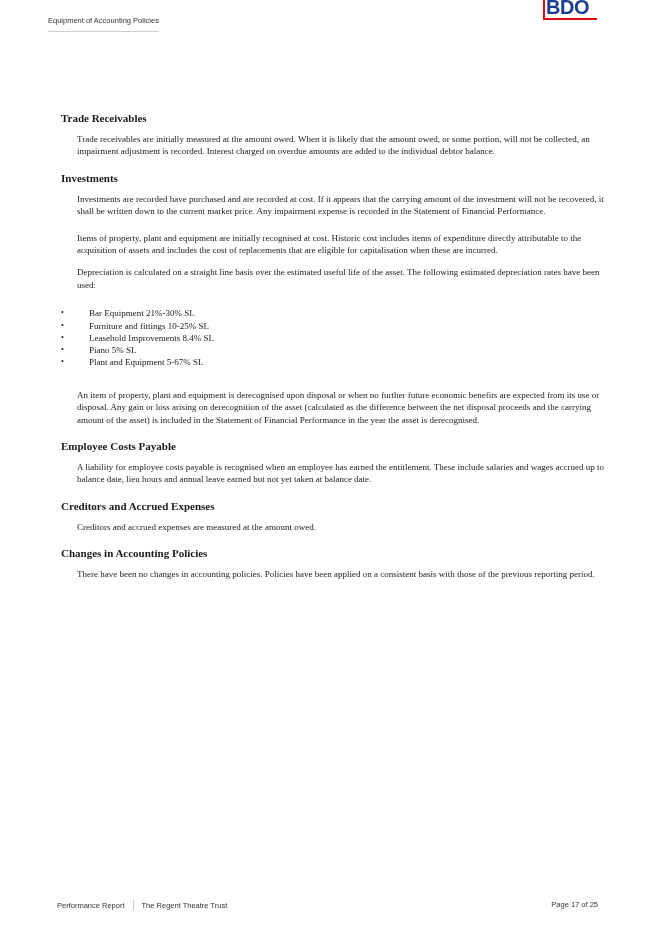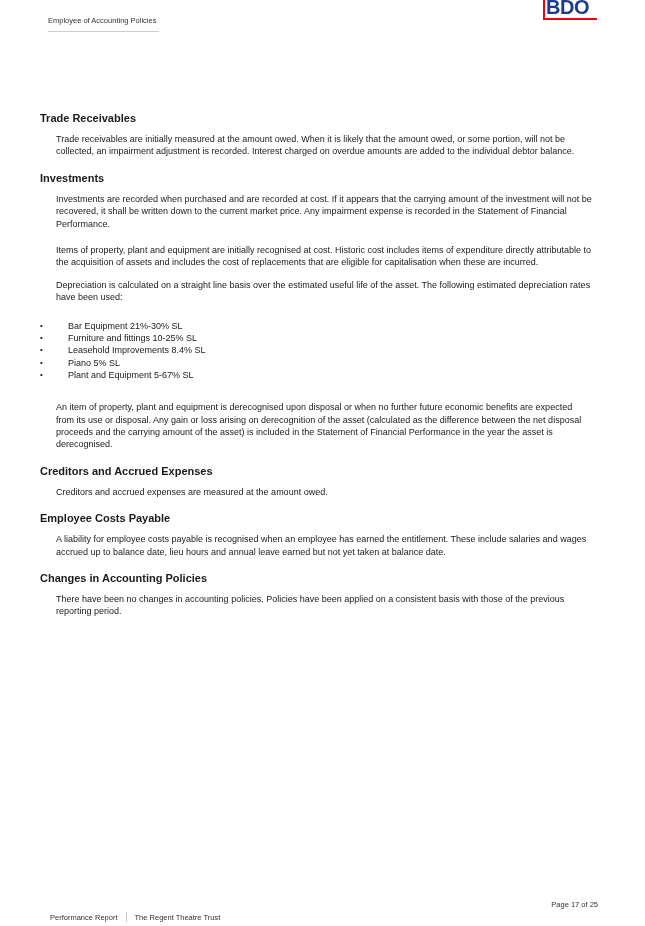--- a/index.html
+++ b/index.html
@@ -23,21 +23,21 @@
     }
     .logo .bar-h {
       position: absolute; left: 0; top: 18px; width: 54px; height: 2px; background: #e30613;
     }
     .logo .txt {
       position: absolute; left: 3px; top: -4px;
       font-family: "Liberation Sans", sans-serif; font-weight: bold;
       font-size: 20px; color: #1b3c8f; letter-spacing: -0.5px;
     }
     .content {
-      position: absolute; left: 40px; top: 112px; width: 552px;
+      position: absolute; left: 61px; top: 112px; width: 552px; font-family: Liberation Serif, serif;
     }
     h2 {
       font-size: 11px; font-weight: bold; margin: 0 0 9px 0; color: #1a1a1a;
     }
     p {
       font-size: 9px; line-height: 12.4px; margin: 0 0 10px 16px; color: #1a1a1a;
     }
     .section { margin-bottom: 14px; }
     ul.rates {
       list-style: none; padding: 0; margin: 16px 0 20px 0;
@@ -45,72 +45,72 @@
     ul.rates li {
       font-size: 9px; line-height: 12.3px; position: relative; padding-left: 28px;
     }
     ul.rates li .bullet {
       position: absolute; left: 0; top: 0; font-size: 8px;
     }
     .footer {
       position: absolute; left: 48px; top: 900px; width: 550px;
       font-size: 7.5px; color: #333;
     }
-    .footer .left { position: absolute; left: 2px; top: 0; margin-top: 12px; }
+    .footer .left { position: absolute; left: 9px; top: 0; }
     .footer .sep {
       display: inline-block; width: 1px; height: 10px; background: #ccc;
       margin: 0 8px; vertical-align: -2px;
     }
     .footer .right { position: absolute; right: 0; top: 0; }
   </style>
 </head>
 <body>
 
-<div class="header-title">Employee of Accounting Policies</div>
+<div class="header-title">Equipment of Accounting Policies</div>
 <div class="header-rule"></div>
 
 <div class="logo">
   <div class="bar-v"></div>
   <div class="bar-h"></div>
   <div class="txt">BDO</div>
 </div>
 
 <div class="content">
 
   <div class="section">
     <h2>Trade Receivables</h2>
     <p>Trade receivables are initially measured at the amount owed.  When it is likely that the amount owed, or some portion, will not be collected, an impairment adjustment is recorded.  Interest charged on overdue amounts are added to the individual debtor balance.</p>
   </div>
 
   <div class="section">
     <h2>Investments</h2>
-    <p>Investments are recorded when purchased and are recorded at cost.  If it appears that the carrying amount of the investment will not be recovered, it shall be written down to the current market price.  Any impairment expense is recorded in the Statement of Financial Performance.</p>
+    <p>Investments are recorded have purchased and are recorded at cost.  If it appears that the carrying amount of the investment will not be recovered, it shall be written down to the current market price.  Any impairment expense is recorded in the Statement of Financial Performance.</p>
   </div>
 
   <div class="section">
     <p>Items of property, plant and equipment are initially recognised at cost.  Historic cost includes items of expenditure directly attributable to the acquisition of assets and includes the cost of replacements that are eligible for capitalisation when these are incurred.</p>
     <p style="margin-bottom:0">Depreciation is calculated on a straight line basis over the estimated useful life of the asset. The following estimated depreciation rates have been used:</p>
     <ul class="rates">
       <li><span class="bullet">•</span><span>Bar Equipment 21%-30% SL</span></li>
       <li><span class="bullet">•</span><span>Furniture and fittings 10-25% SL</span></li>
       <li><span class="bullet">•</span><span>Leasehold Improvements 8.4% SL</span></li>
       <li><span class="bullet">•</span><span>Piano 5% SL</span></li>
       <li><span class="bullet">•</span><span>Plant and Equipment 5-67% SL</span></li>
     </ul>
     <p>An item of property, plant and equipment is derecognised upon disposal or when no further future economic benefits are expected from its use or disposal. Any gain or loss arising on derecognition of the asset (calculated as the difference between the net disposal proceeds and the carrying amount of the asset) is included in the Statement of Financial Performance in the year the asset is derecognised.</p>
   </div>
 
   <div class="section">
-    <h2>Creditors and Accrued Expenses</h2>
-    <p>Creditors and accrued expenses are measured at the amount owed.</p>
+    <h2>Employee Costs Payable</h2>
+    <p>A liability for employee costs payable is recognised when an employee has earned the entitlement. These include salaries and wages accrued up to balance date, lieu hours and annual leave earned but not yet taken at balance date.</p>
   </div>
 
   <div class="section">
-    <h2>Employee Costs Payable</h2>
-    <p>A liability for employee costs payable is recognised when an employee has earned the entitlement. These include salaries and wages accrued up to balance date, lieu hours and annual leave earned but not yet taken at balance date.</p>
+    <h2>Creditors and Accrued Expenses</h2>
+    <p>Creditors and accrued expenses are measured at the amount owed.</p>
   </div>
 
   <div class="section">
     <h2>Changes in Accounting Policies</h2>
     <p>There have been no changes in accounting policies. Policies have been applied on a consistent basis with those of the previous reporting period.</p>
   </div>
 
 </div>
 
 <div class="footer">

